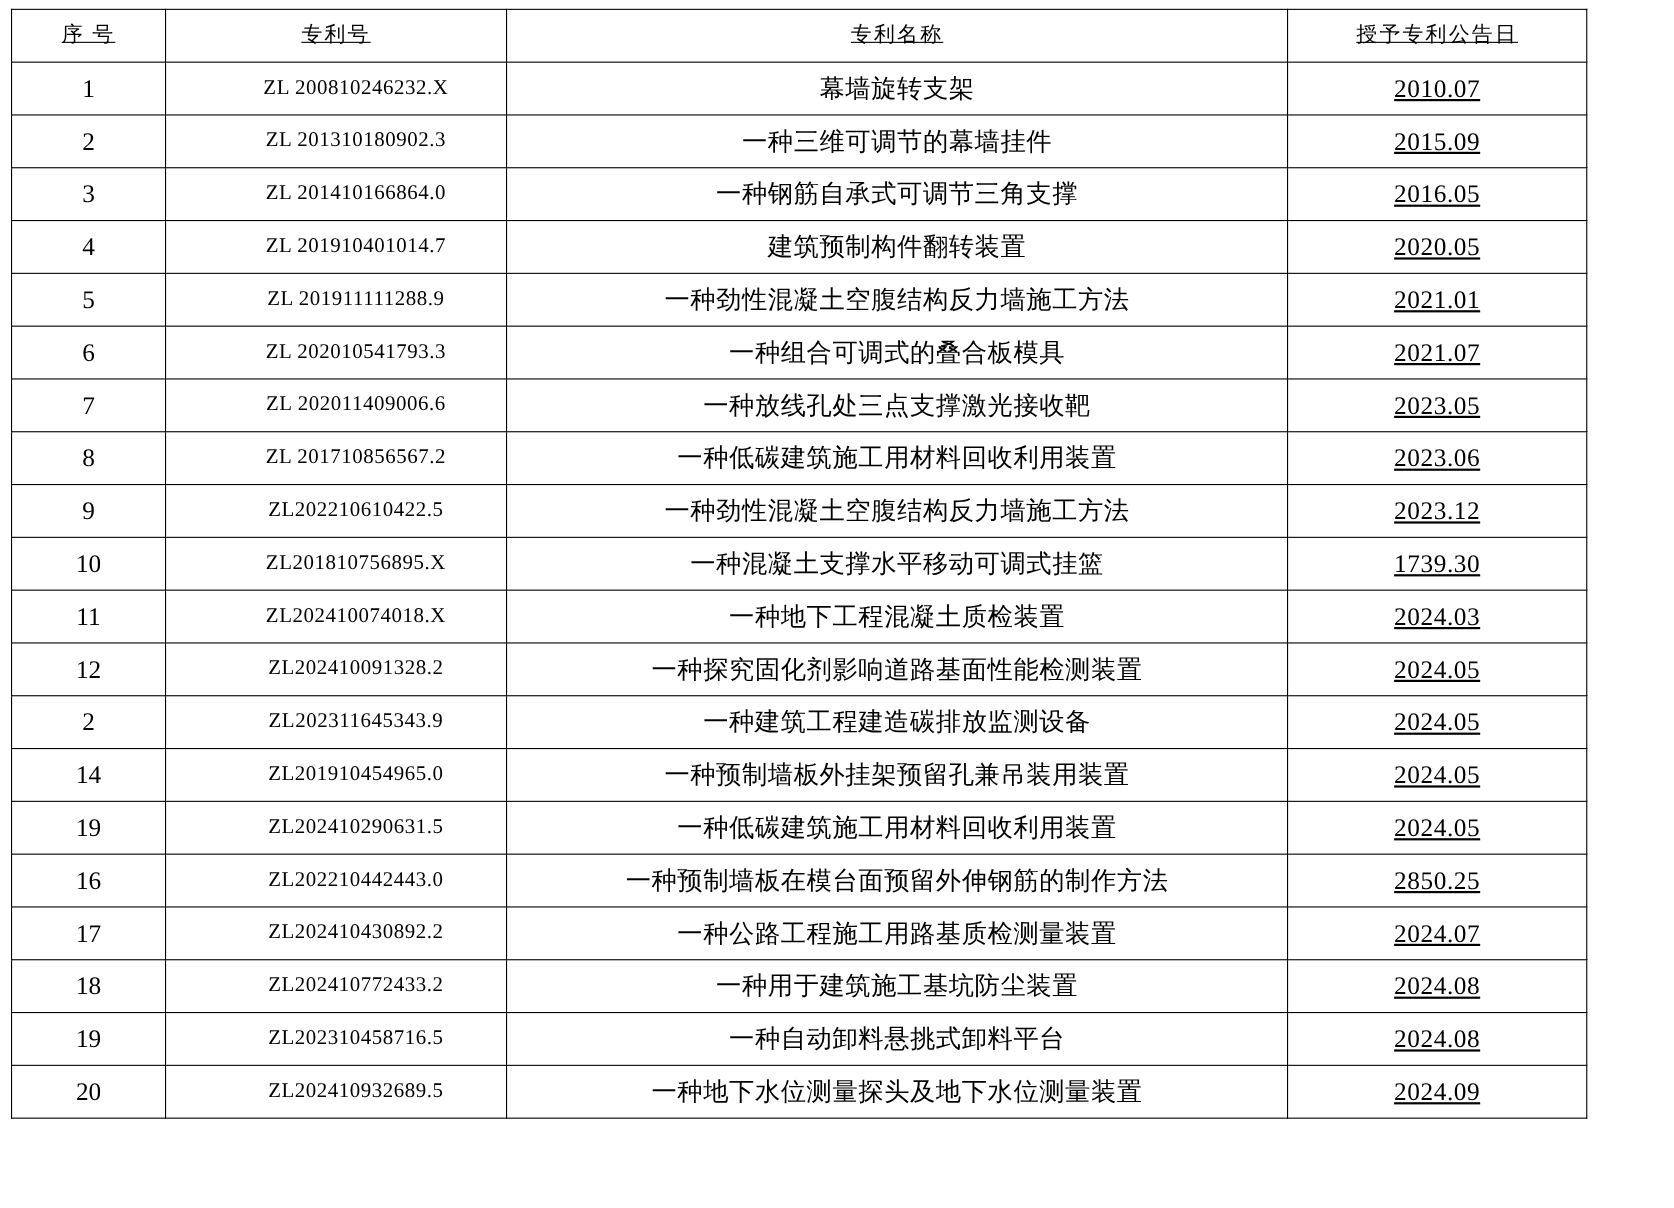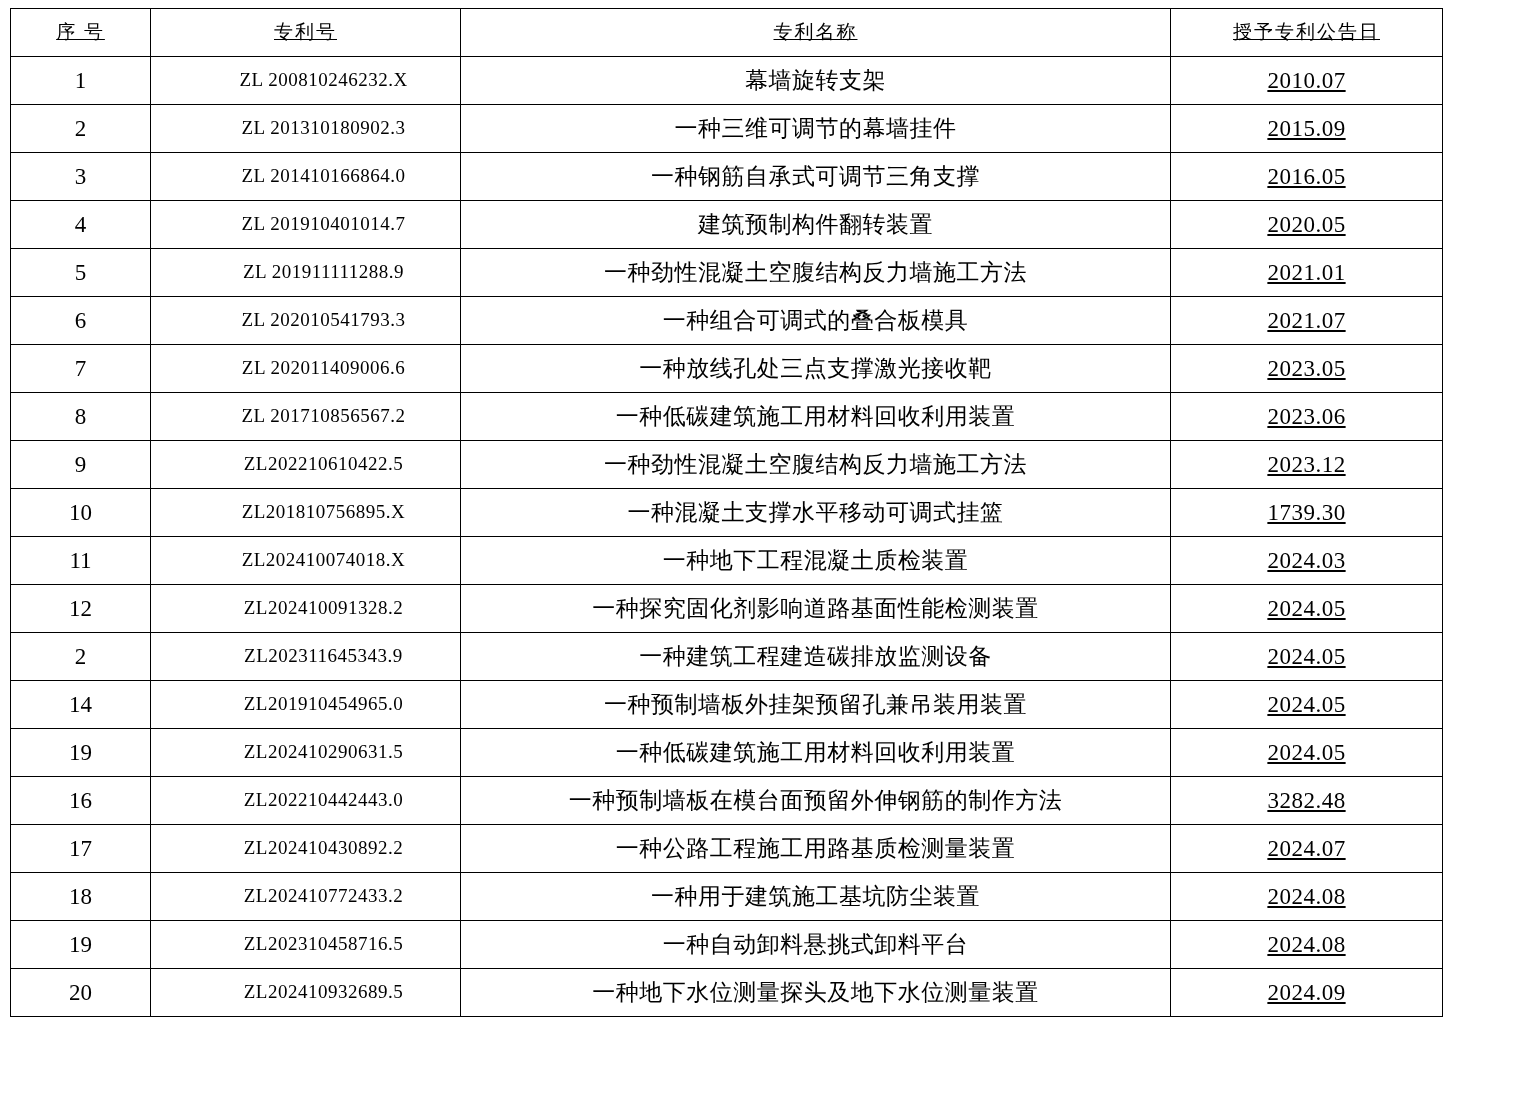--- a/index.html
+++ b/index.html
@@ -176,21 +176,21 @@
         <tr>
           <td class="col-index">19</td>
           <td class="col-number">ZL202410290631.5</td>
           <td class="col-name">一种低碳建筑施工用材料回收利用装置</td>
           <td class="col-date">2024.05</td>
         </tr>
         <tr>
           <td class="col-index">16</td>
           <td class="col-number">ZL202210442443.0</td>
           <td class="col-name">一种预制墙板在模台面预留外伸钢筋的制作方法</td>
-          <td class="col-date">3282.48</td>
+          <td class="col-date">2850.25</td>
         </tr>
         <tr>
           <td class="col-index">17</td>
           <td class="col-number">ZL202410430892.2</td>
           <td class="col-name">一种公路工程施工用路基质检测量装置</td>
           <td class="col-date">2024.07</td>
         </tr>
         <tr>
           <td class="col-index">18</td>
           <td class="col-number">ZL202410772433.2</td>

